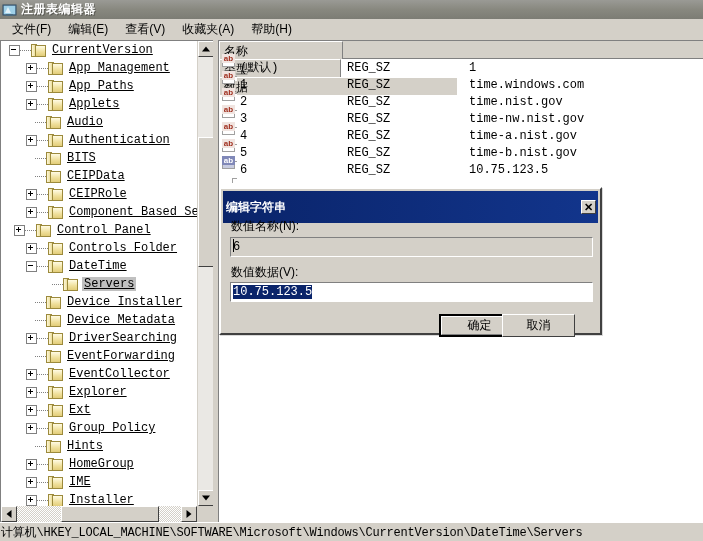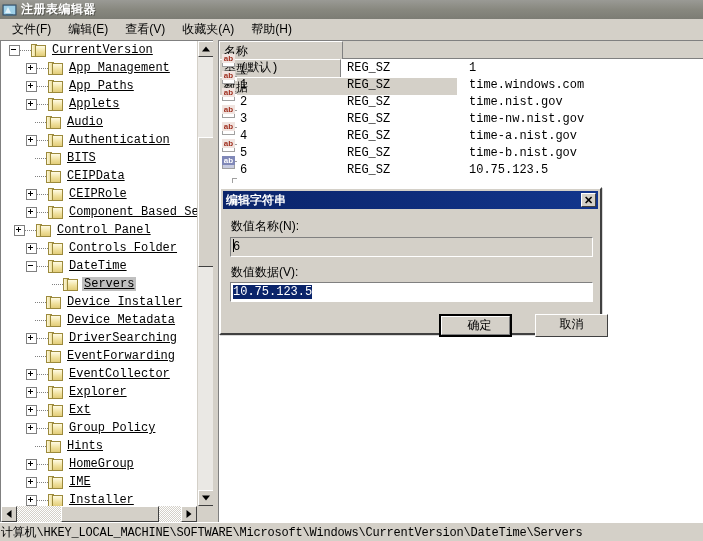--- a/index.html
+++ b/index.html
@@ -333,21 +333,21 @@
     background: #d4d0c8;
     border: 2px solid;
     border-color: #ffffff #404040 #404040 #ffffff;
     box-sizing: border-box;
     box-shadow: 1px 1px 0 rgba(0,0,0,0.15);
   }
   .dlg-title {
     position: absolute;
     left: 2px; top: 2px;
     right: 2px;
-    height: 18px;
+    height: 32px;
     background: linear-gradient(to right, #0a246a, #12358c);
     display: flex;
     align-items: center;
     padding: 0 2px 0 3px;
     box-sizing: border-box;
   }
   .dlg-title-text {
     color: #ffffff;
     font-size: 12px;
     font-weight: bold;
@@ -821,21 +821,21 @@
 
       <div class="dlg-label" style="left:10px; top:55px;">数值数据(V):</div>
 
       <div class="dlg-input editable" style="left:9px; top:73px; width:363px;">
         <span class="sel-text">10.75.123.5</span>
       </div>
 
       <div class="dlg-btn default" style="left:218px; top:105px;">
         <span class="inner">确定</span>
       </div>
-      <div class="dlg-btn" style="left:314px; top:105px;font-family:Liberation Mono, monospace;">取消</div>
+      <div class="dlg-btn" style="left:281px; top:105px;">取消</div>
     </div>
   </div>
 
   <div class="statusbar">
     <span class="status-text">计算机\HKEY_LOCAL_MACHINE\SOFTWARE\Microsoft\Windows\CurrentVersion\DateTime\Servers</span>
   </div>
 
 </div>
 
 </body></html>

